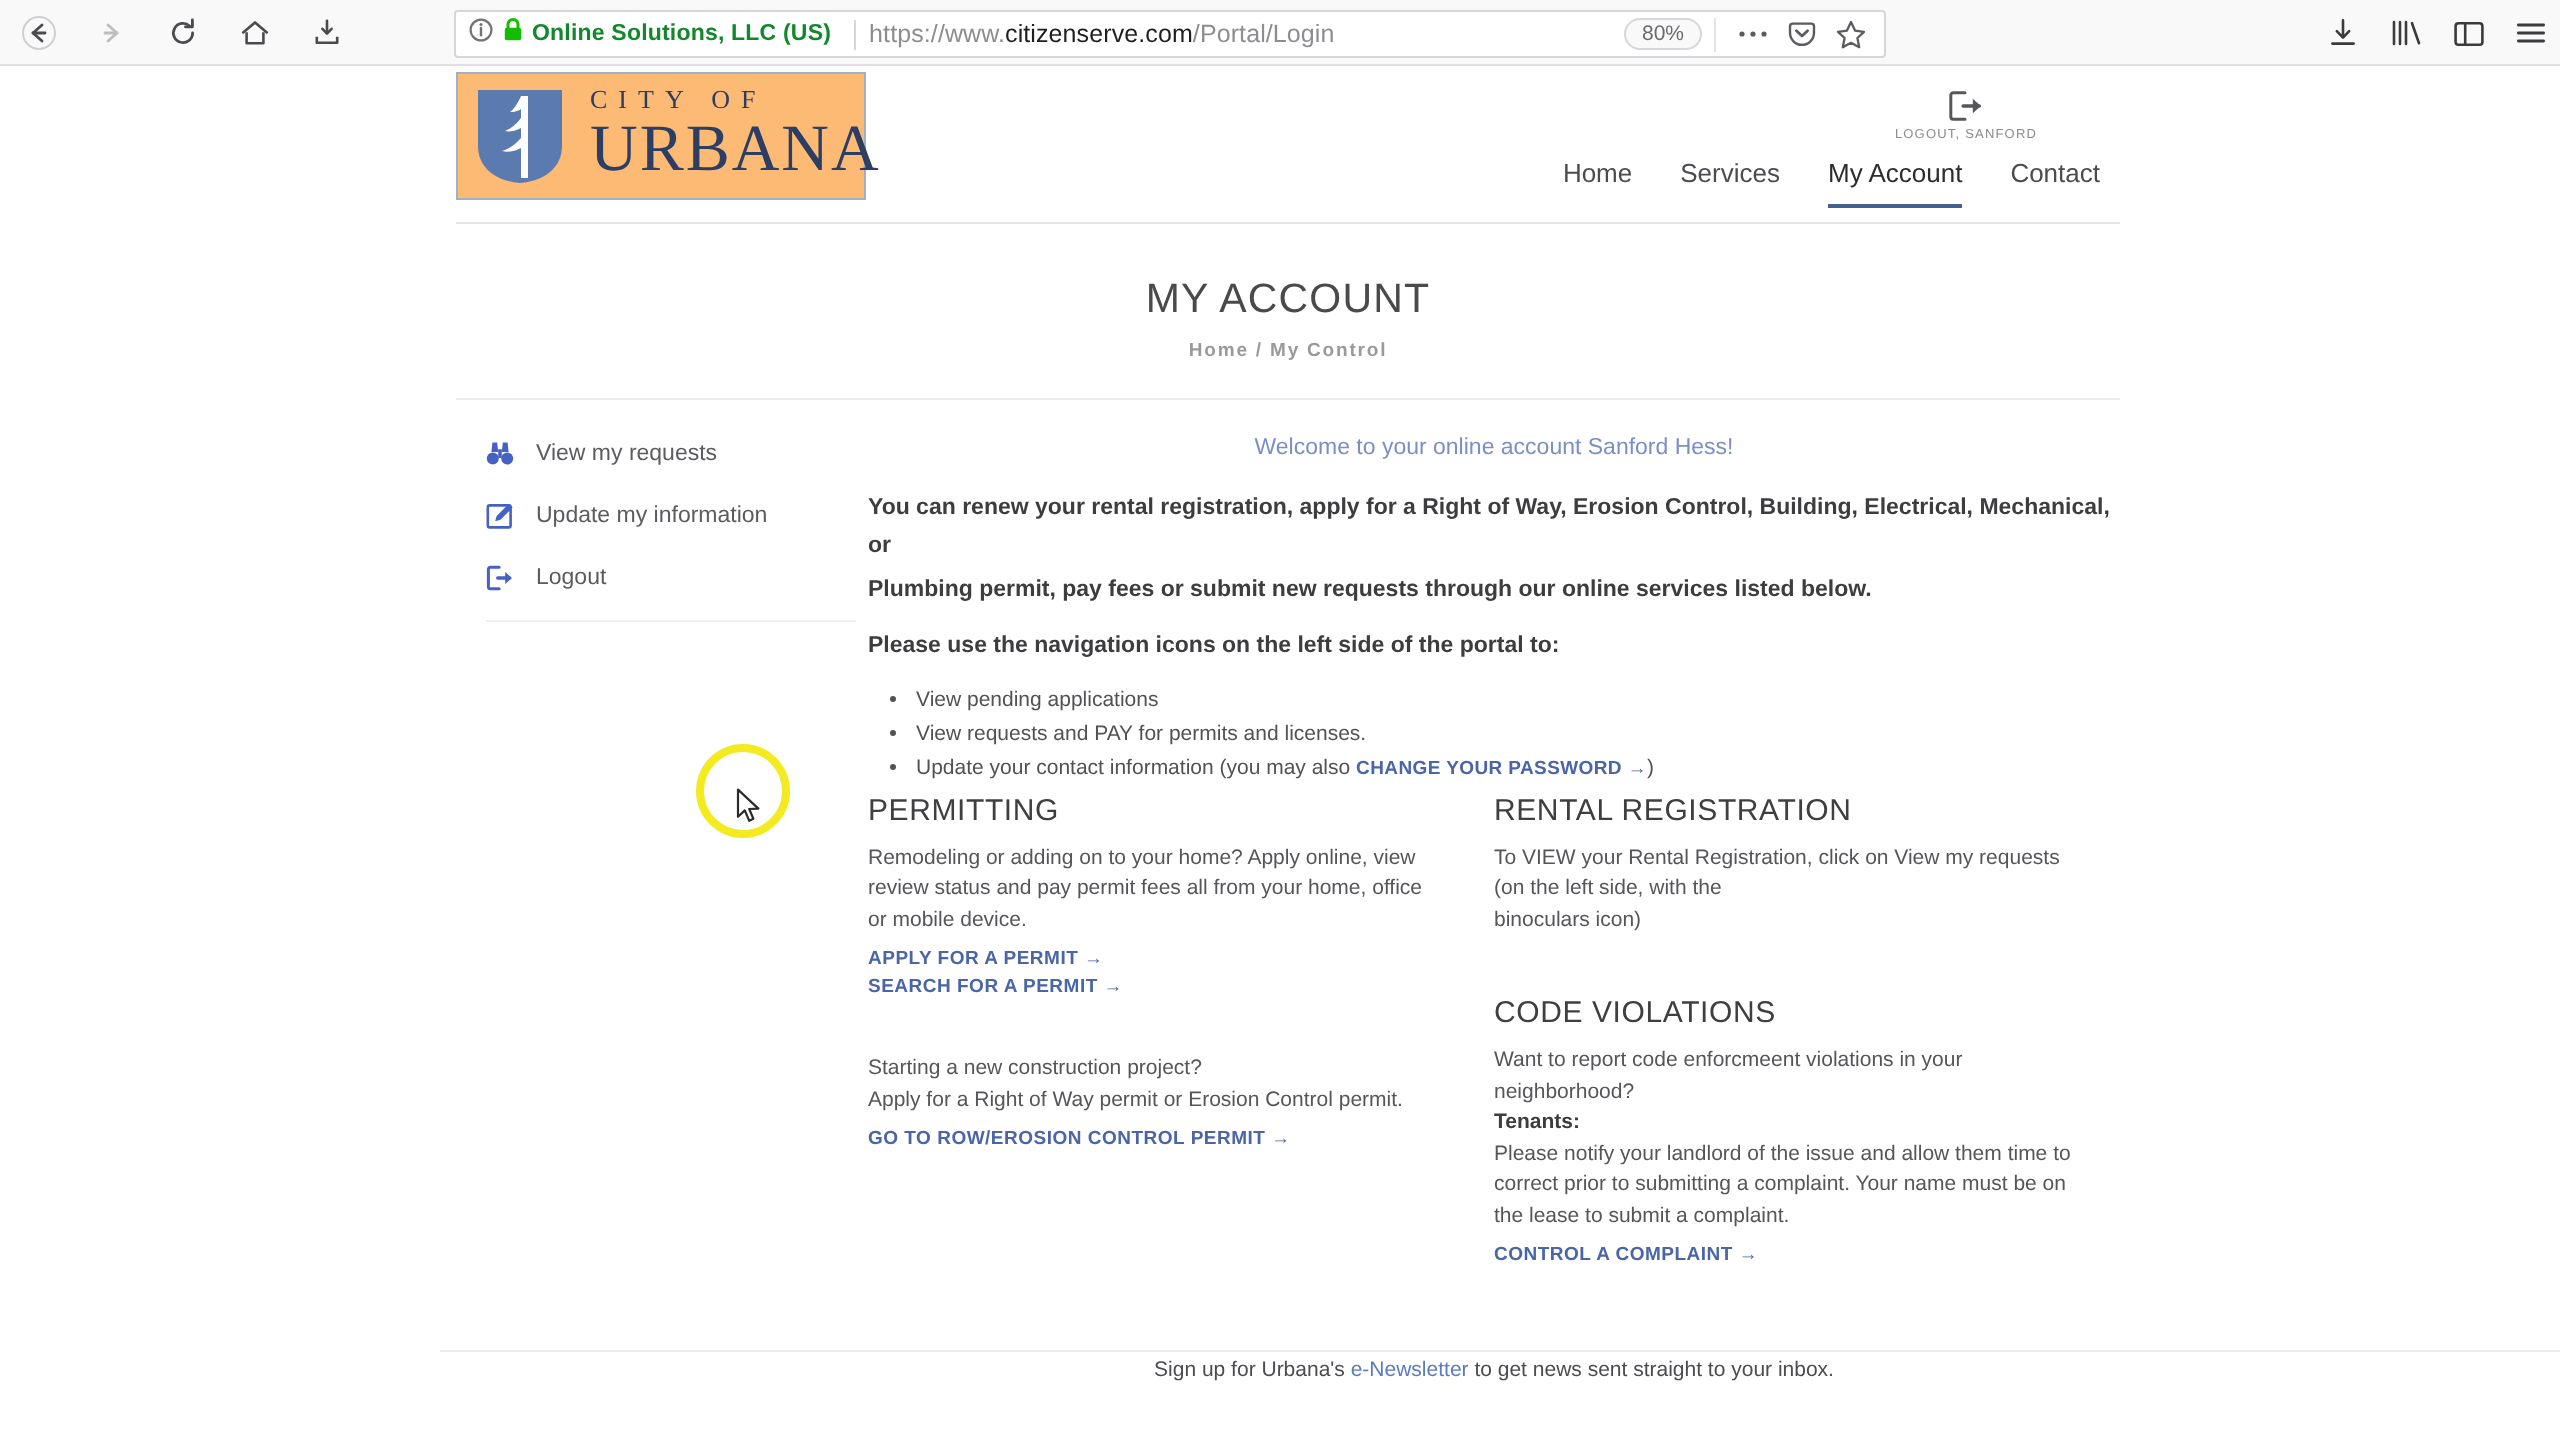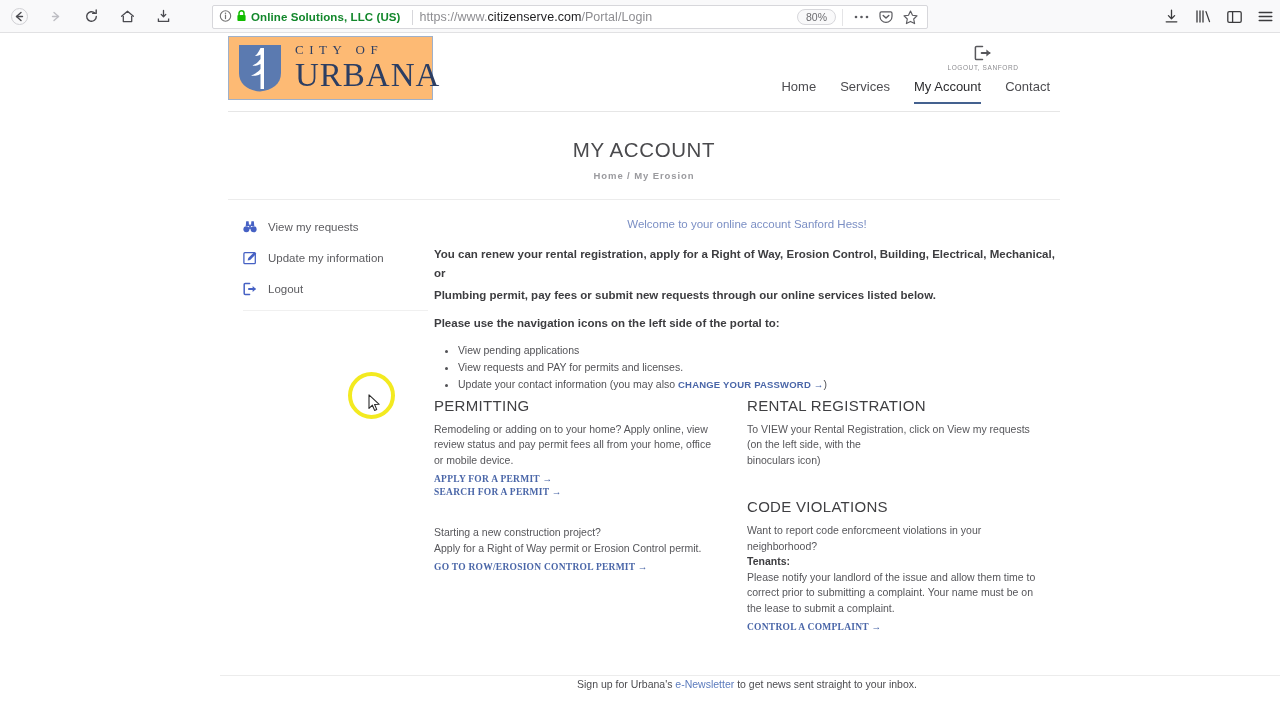--- a/index.html
+++ b/index.html
@@ -22,21 +22,21 @@
   .nav-btns { display: flex; align-items: center; gap: 10px; padding-left: 6px; }
   .nav-btn {
     width: 26px; height: 26px;
     display: flex; align-items: center; justify-content: center;
     color: #4a4a4f;
   }
   .nav-btn.disabled { color: #bdbdc2; }
   .nav-btn svg { display: block; }
 
   #urlbar-wrap {
-    position: absolute; left: 212px; top: 5px;
+    position: absolute; left: 227px; top: 5px;
     width: 716px; height: 24px;
     background: #ffffff;
     border: 1px solid #d7d7db;
     border-radius: 2px;
     display: flex; align-items: center;
     padding: 0 4px;
   }
   .ident-box { display: flex; align-items: center; gap: 4px; padding: 0 4px 0 2px; }
   .info-icon { color: #737373; }
   .lock-icon { color: #12bc00; }
@@ -174,21 +174,21 @@
   .card { margin-bottom: 24px; }
   .card-h {
     font-size: 15px; color: #3f3f42; letter-spacing: 0.3px; margin-bottom: 8px;
   }
   .card-p {
     font-size: 10.5px; color: #56565a; line-height: 1.48; margin: 0;
   }
   .card-p.bold { font-weight: bold; color: #3d3d40; }
   .card-link {
     display: block; margin-top: 3px;
-    font-size: 9.5px; font-weight: bold; color: #4a66a8; letter-spacing: 0.25px; font-family: Liberation Serif, serif;
+    font-size: 9.5px; font-weight: bold; color: #4a66a8; letter-spacing: 0.25px;
   }
   .card-links-wrap { margin-top: 6px; }
 
   #newsletter {
     text-align: center; font-size: 10.5px; color: #4c4c50;
     margin-top: 22px;
   }
   #newsletter a { color: #5b7bbd; }
 
   
@@ -357,21 +357,21 @@
       <div id="main-nav">
         <div class="nav-item">Home</div>
         <div class="nav-item">Services</div>
         <div class="nav-item active">My Account</div>
         <div class="nav-item">Contact</div>
       </div>
     </div>
     <div id="header-rule"></div>
 
     <div id="page-title">MY ACCOUNT</div>
-    <div id="breadcrumb">Home / My Erosion</div>
+    <div id="breadcrumb">Home / My Control</div>
 
     <div id="divider-top"></div>
 
     <div id="body-cols">
 
       <div id="sidebar">
         <div class="side-item">
           <span class="side-ico">
             <svg width="14" height="14" viewBox="0 0 14 14" aria-hidden="true">
               <path d="M3.2 1.2 H5.6 L6.1 6 H2.7 Z" fill="#4661c4"></path>

